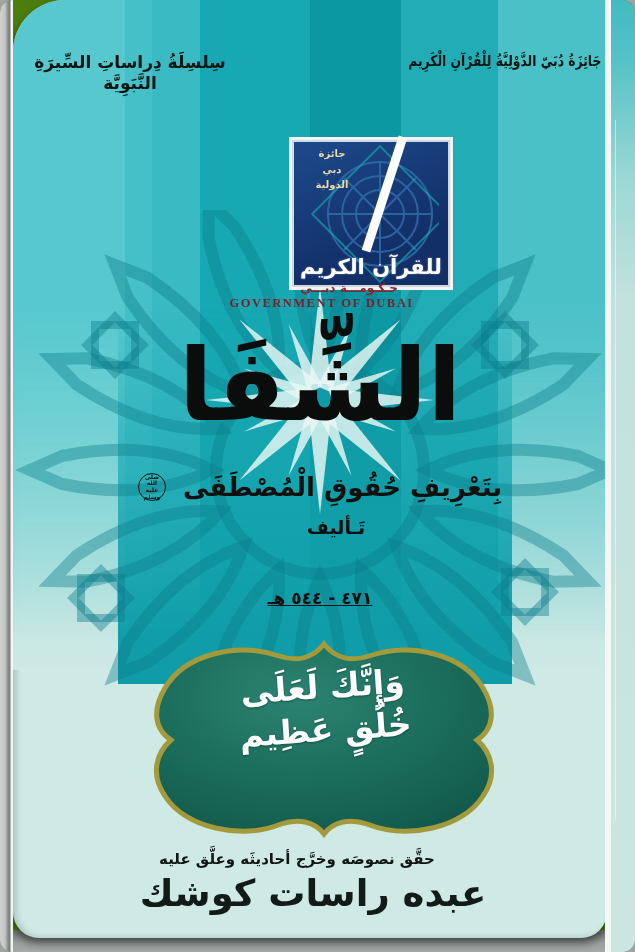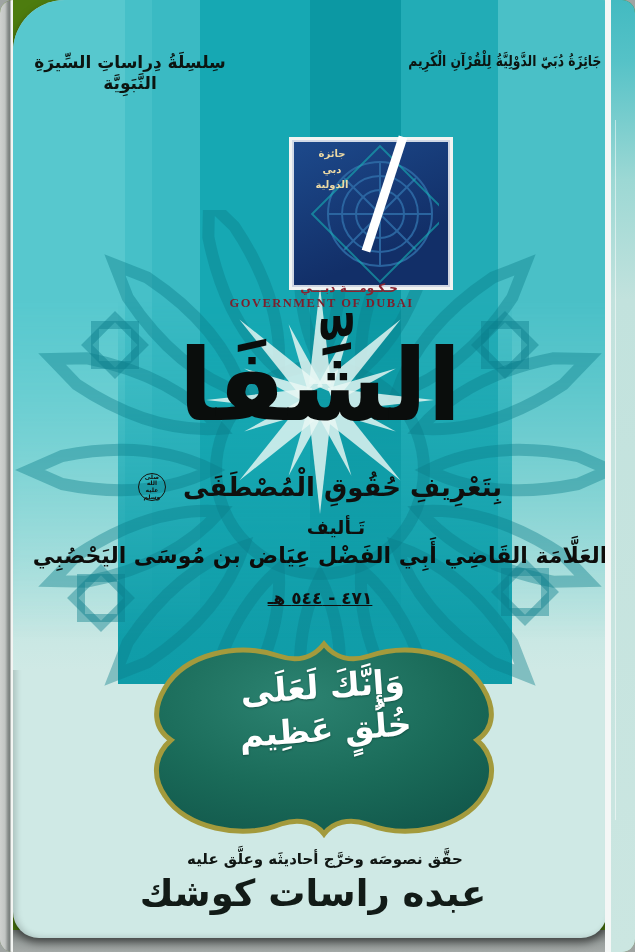--- a/index.html
+++ b/index.html
@@ -71,21 +71,21 @@
       font-weight:bold;color:#0d0d0b;white-space:nowrap;}
   .dates{position:absolute;left:0;top:588px;width:614px;text-align:center;font-size:17px;
       font-weight:bold;color:#101010;letter-spacing:2px;text-decoration:underline;}
   
   .medallion{position:absolute;left:128px;top:634px;width:366px;height:208px;}
   .verse{position:absolute;left:0;top:32px;width:100%;text-align:center;color:#ffffff;
       font-weight:bold;transform:rotate(-4deg);text-shadow:0 1px 2px rgba(0,40,30,.45);}
   .verse .l1{font-size:33px;line-height:1.3;}
   .verse .l2{font-size:33px;line-height:1.25;}
   
-  .tahqiq{position:absolute;left:52px;top:850px;width:520px;text-align:center;font-size:15px;
+  .tahqiq{position:absolute;left:24px;top:850px;width:520px;text-align:center;font-size:15px;
       font-weight:bold;color:#101613;}
   .editor{position:absolute;left:40px;top:872px;width:520px;text-align:center;font-size:37px;
       font-weight:bold;color:#121b17;}
 </style>
 </head>
 <body>
 
 <div class="scan">
 
   <div class="bottom-strip"></div>
@@ -172,31 +172,31 @@
         <g fill="none" stroke="#17b0b4" stroke-width="2" opacity=".6">
           <rect x="40" y="26" width="96" height="96" transform="rotate(45 88 74)"></rect>
         </g>
       </svg>
       <div class="slash"></div>
       <div class="logo-award" dir="rtl">
         <div>جائزة</div>
         <div>دبي</div>
         <div>الدولية</div>
       </div>
+      <div class="logo-callig" dir="rtl">للقرآن الكريم</div>
     </div>
     <div class="gov-ar" dir="rtl">حـكـومـــة دبـــي</div>
     <div class="gov-en">GOVERNMENT OF DUBAI</div>
 
     <div class="title" dir="rtl">الشِّفَا</div>
     <div class="subtitle-row">
       <span class="subtitle" dir="rtl">بِتَعْرِيفِ حُقُوقِ الْمُصْطَفَى</span>
       <span class="saw-seal" dir="rtl">صلى الله عليه وسلم</span>
     </div>
     <div class="byline" dir="rtl">تَـأليف</div>
-    <div class="author" dir="rtl">العَلَّامَة القَاضِي أَبِي الفَضْل عِيَاض بن مُوسَى اليَحْصُبِي</div>
     <div class="dates" dir="rtl">٤٧١ - ٥٤٤ هـ</div>
 
     <div class="medallion">
       <svg width="366" height="208" viewBox="0 0 366 204">
         <defs>
           <radialGradient id="mg" cx="42%" cy="28%" r="85%">
             <stop offset="0%" stop-color="#2c8371"></stop>
             <stop offset="55%" stop-color="#1a6b59"></stop>
             <stop offset="100%" stop-color="#11564a"></stop>
           </radialGradient>

